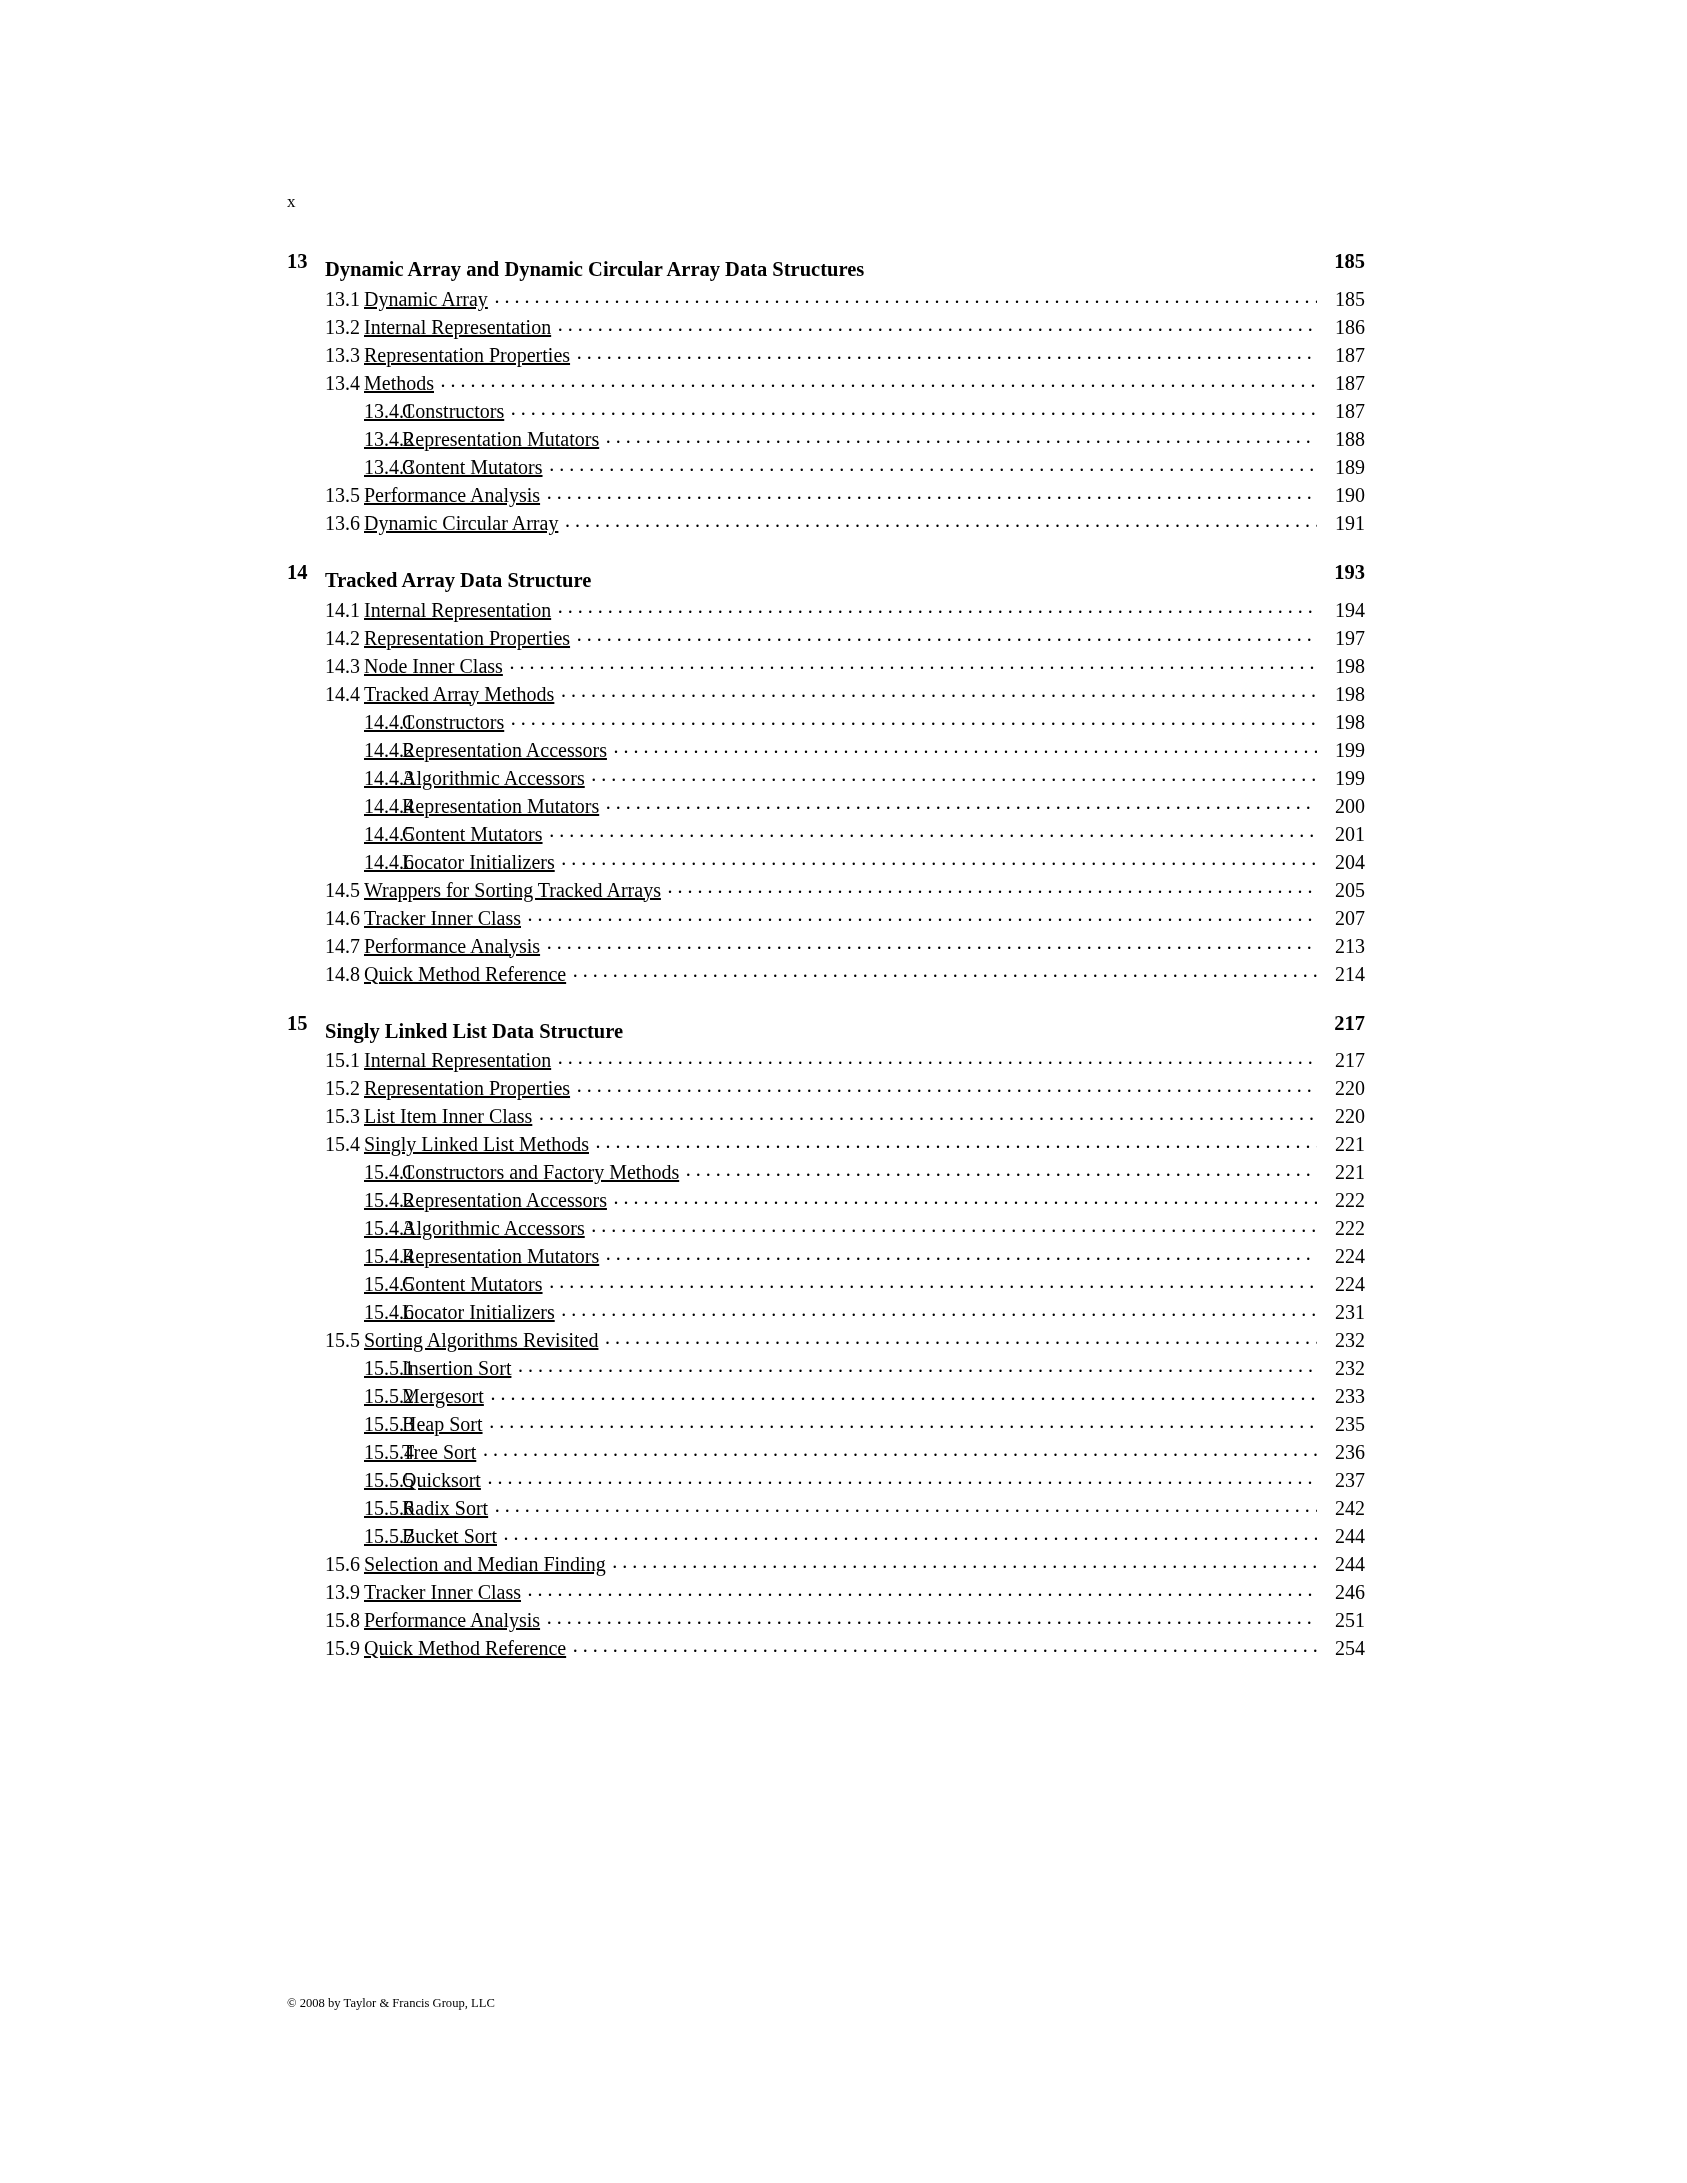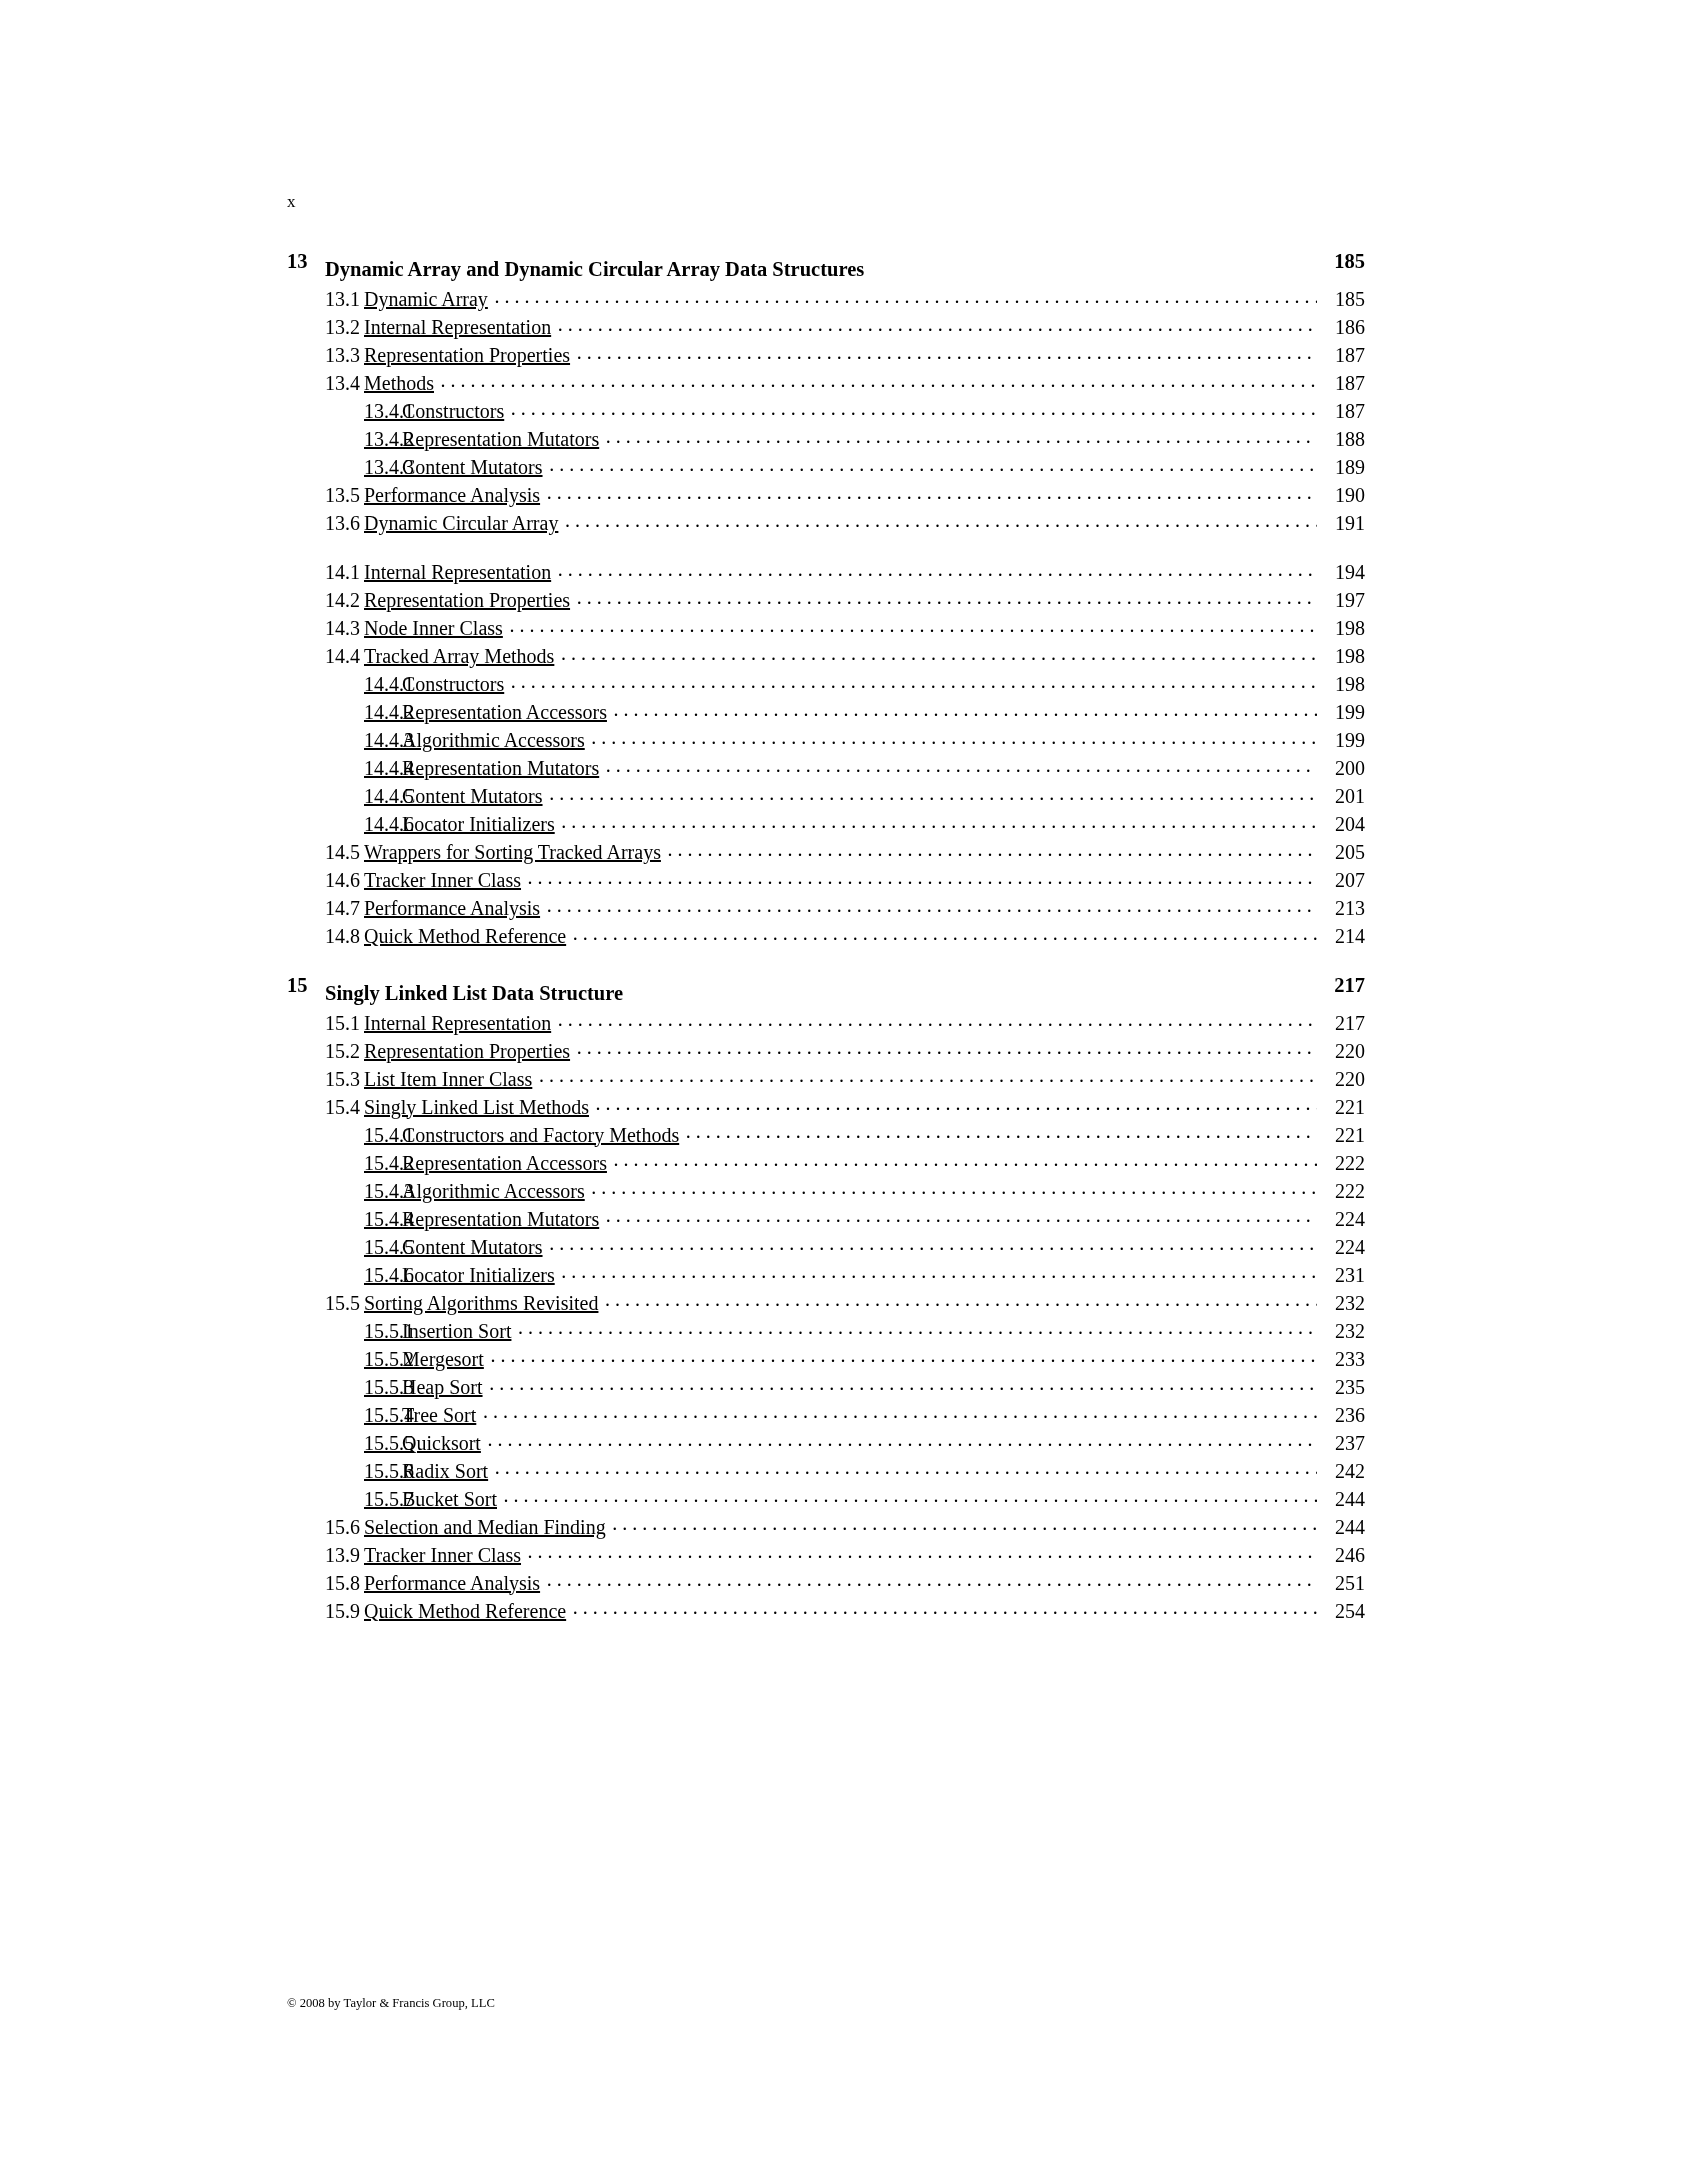--- a/index.html
+++ b/index.html
@@ -169,20 +169,25 @@
           <span class="pg">190</span>
         </div>
         <div class="row sec-row">
           <span class="num">13.6</span>
           <span class="label">Dynamic Circular Array</span>
           <span class="dots">........................................................................................................................</span>
           <span class="pg">191</span>
         </div>
       </div>
       <div class="chapter-block">
+        <div class="row chapter-row">
+          <span class="num">14</span>
+          <span class="title">Tracked Array Data Structure</span>
+          <span class="pg">193</span>
+        </div>
         <div class="row sec-row">
           <span class="num">14.1</span>
           <span class="label">Internal Representation</span>
           <span class="dots">........................................................................................................................</span>
           <span class="pg">194</span>
         </div>
         <div class="row sec-row">
           <span class="num">14.2</span>
           <span class="label">Representation Properties</span>
           <span class="dots">........................................................................................................................</span>

